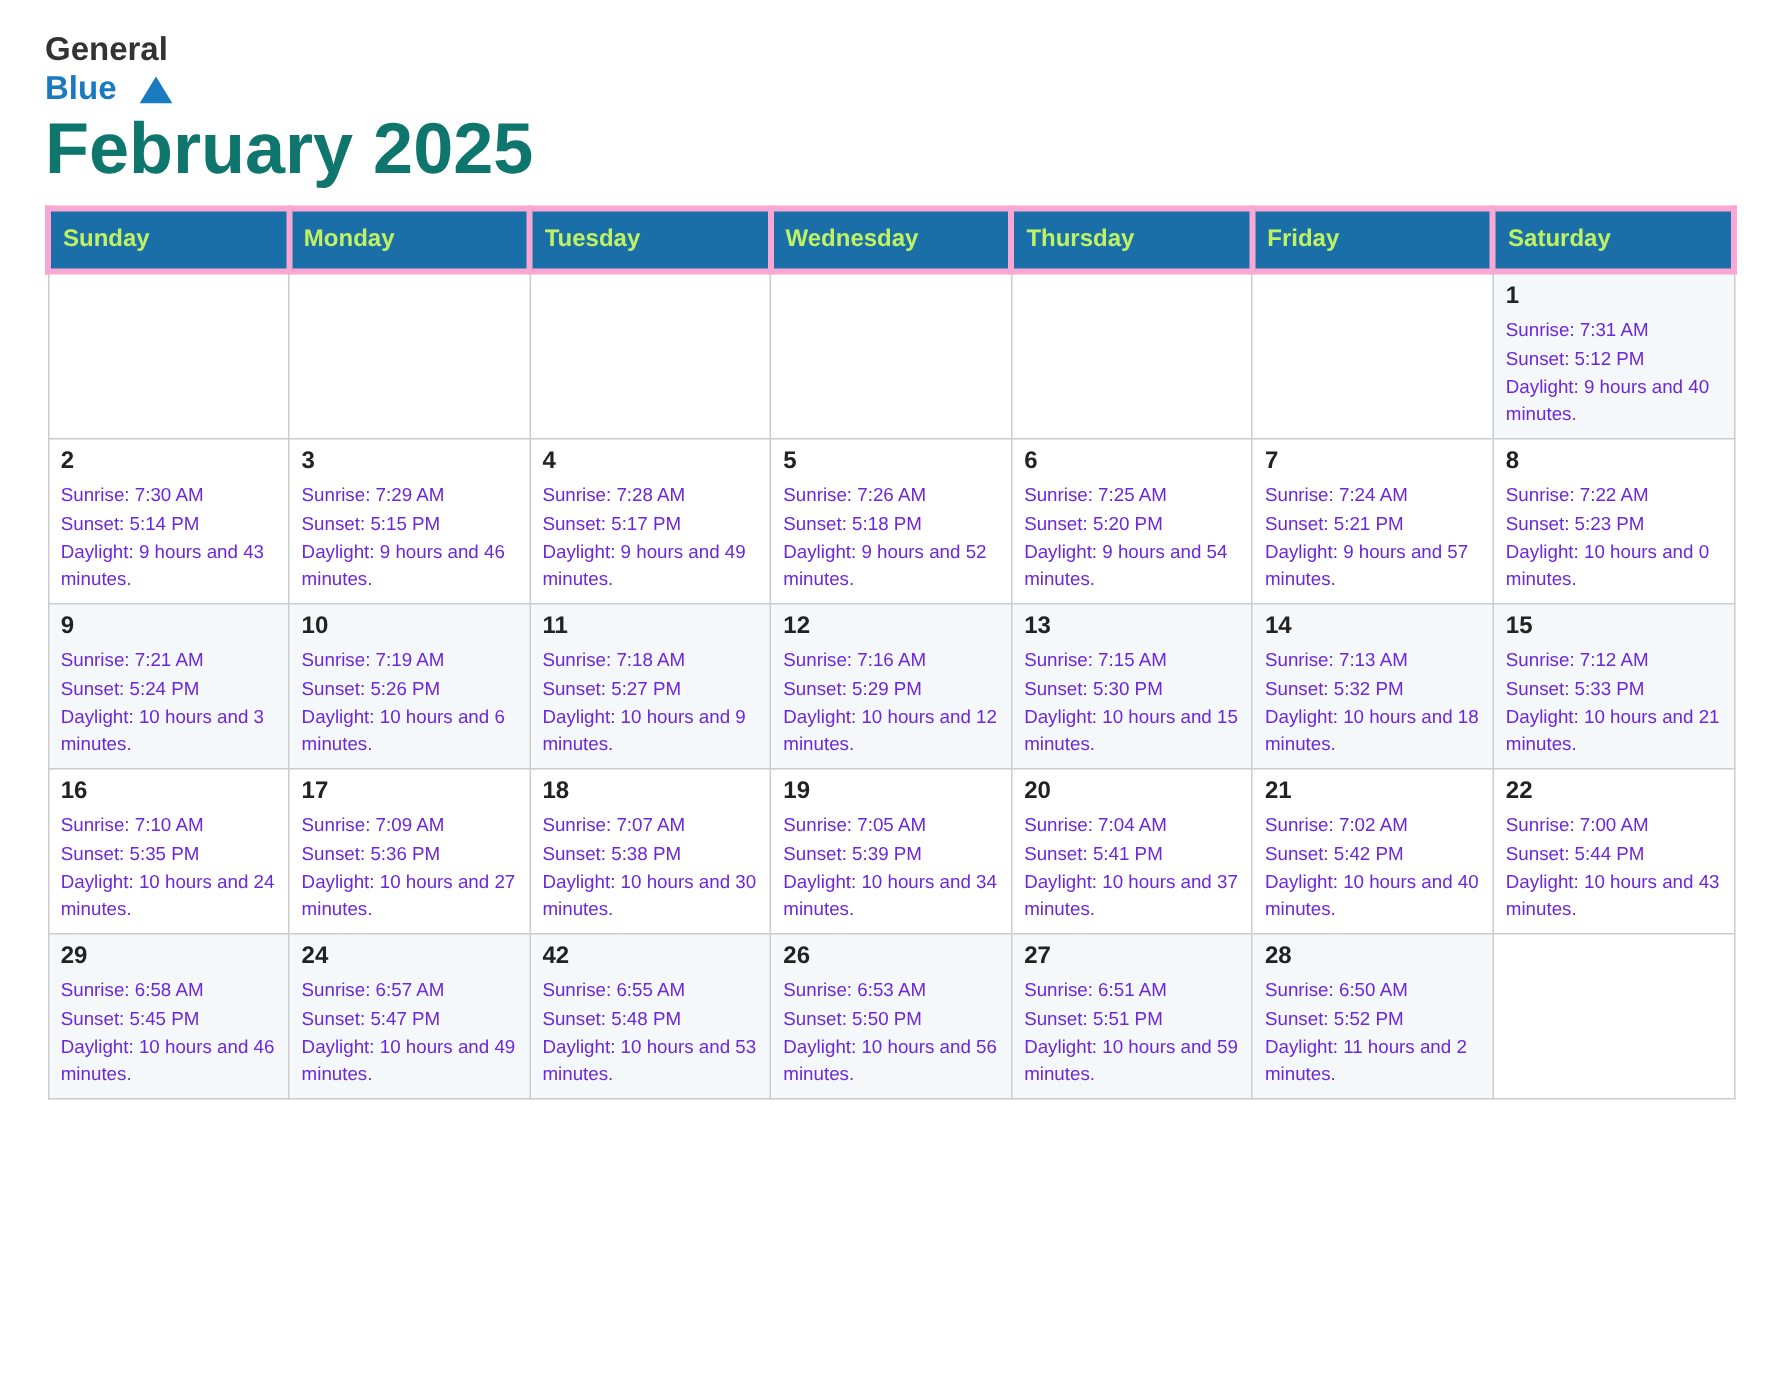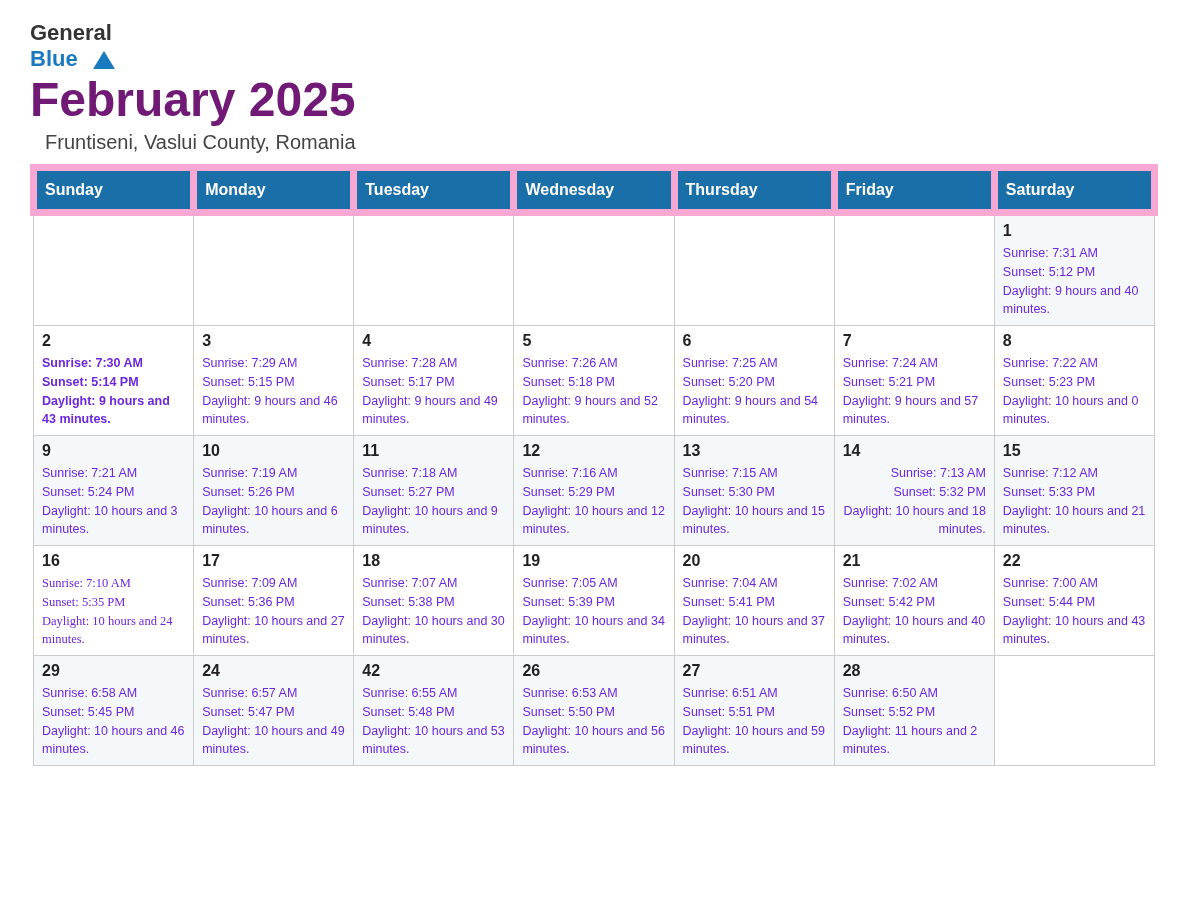--- a/index.html
+++ b/index.html
@@ -31,40 +31,40 @@
       font-size: 22px;
       font-weight: bold;
       color: #1a7abf;
     }
     .title-section {
       text-align: right;
     }
     .main-title {
       font-size: 48px;
       font-weight: bold;
-      color: #701a75;
+      color: #0f766e;
     }
     .subtitle {
       font-size: 20px;
       color: #444;
       margin-top: 4px;
     }
     .calendar {
       width: 100%;
       border-collapse: collapse;
       margin-top: 10px;
     }
     .calendar thead tr th {
       background-color: #1a6fa8;
-      color: #ffffff;
+      color: #bef264;
       font-size: 16px;
       font-weight: bold;
       padding: 10px 8px;
       text-align: left;
-      border: 7px solid #f9a8d4;
+      border: 4px solid #f9a8d4;
     }
     .calendar tbody tr td {
       border: 1px solid #ccc;
       vertical-align: top;
       padding: 6px 8px;
       width: 14.28%;
       min-height: 100px;
       font-size: 13px;
       color: #333;
     }
@@ -109,21 +109,20 @@
 
           <svg width="22" height="18" viewBox="0 0 22 18">
             <polygon points="0,18 11,0 22,18" fill="#1a7abf"></polygon>
           </svg>
         </div>
       </div>
     </div>
   </div>
   <div class="title-section">
     <div class="main-title">February 2025</div>
-    <div class="subtitle">Fruntiseni, Vaslui County, Romania</div>
   </div>
 </div>
 
 <table class="calendar">
   <thead>
     <tr>
       <th>Sunday</th>
       <th>Monday</th>
       <th>Tuesday</th>
       <th>Wednesday</th>
@@ -143,21 +142,21 @@
         <td>
           <div class="day-number">1</div>
           <div class="day-info" style="white-space: pre-line;">Sunrise: 7:31 AM
 Sunset: 5:12 PM
 Daylight: 9 hours and 40 minutes.</div>
         </td>
       </tr>
       <tr>
         <td>
           <div class="day-number">2</div>
-          <div class="day-info" style="white-space: pre-line; font-weight: bold;">Sunrise: 7:30 AM
+          <div class="day-info" style="white-space: pre-line;">Sunrise: 7:30 AM
 Sunset: 5:14 PM
 Daylight: 9 hours and 43 minutes.</div>
         </td>
         <td>
           <div class="day-number">3</div>
           <div class="day-info" style="white-space: pre-line;">Sunrise: 7:29 AM
 Sunset: 5:15 PM
 Daylight: 9 hours and 46 minutes.</div>
         </td>
         <td>
@@ -217,35 +216,35 @@
 Daylight: 10 hours and 12 minutes.</div>
         </td>
         <td>
           <div class="day-number">13</div>
           <div class="day-info" style="white-space: pre-line;">Sunrise: 7:15 AM
 Sunset: 5:30 PM
 Daylight: 10 hours and 15 minutes.</div>
         </td>
         <td>
           <div class="day-number">14</div>
-          <div class="day-info" style="white-space: pre-line; text-align: right;">Sunrise: 7:13 AM
+          <div class="day-info" style="white-space: pre-line;">Sunrise: 7:13 AM
 Sunset: 5:32 PM
 Daylight: 10 hours and 18 minutes.</div>
         </td>
         <td>
           <div class="day-number">15</div>
           <div class="day-info" style="white-space: pre-line;">Sunrise: 7:12 AM
 Sunset: 5:33 PM
 Daylight: 10 hours and 21 minutes.</div>
         </td>
       </tr>
       <tr>
         <td>
           <div class="day-number">16</div>
-          <div class="day-info" style="white-space: pre-line; font-family: Liberation Serif, serif;">Sunrise: 7:10 AM
+          <div class="day-info" style="white-space: pre-line;">Sunrise: 7:10 AM
 Sunset: 5:35 PM
 Daylight: 10 hours and 24 minutes.</div>
         </td>
         <td>
           <div class="day-number">17</div>
           <div class="day-info" style="white-space: pre-line;">Sunrise: 7:09 AM
 Sunset: 5:36 PM
 Daylight: 10 hours and 27 minutes.</div>
         </td>
         <td>

